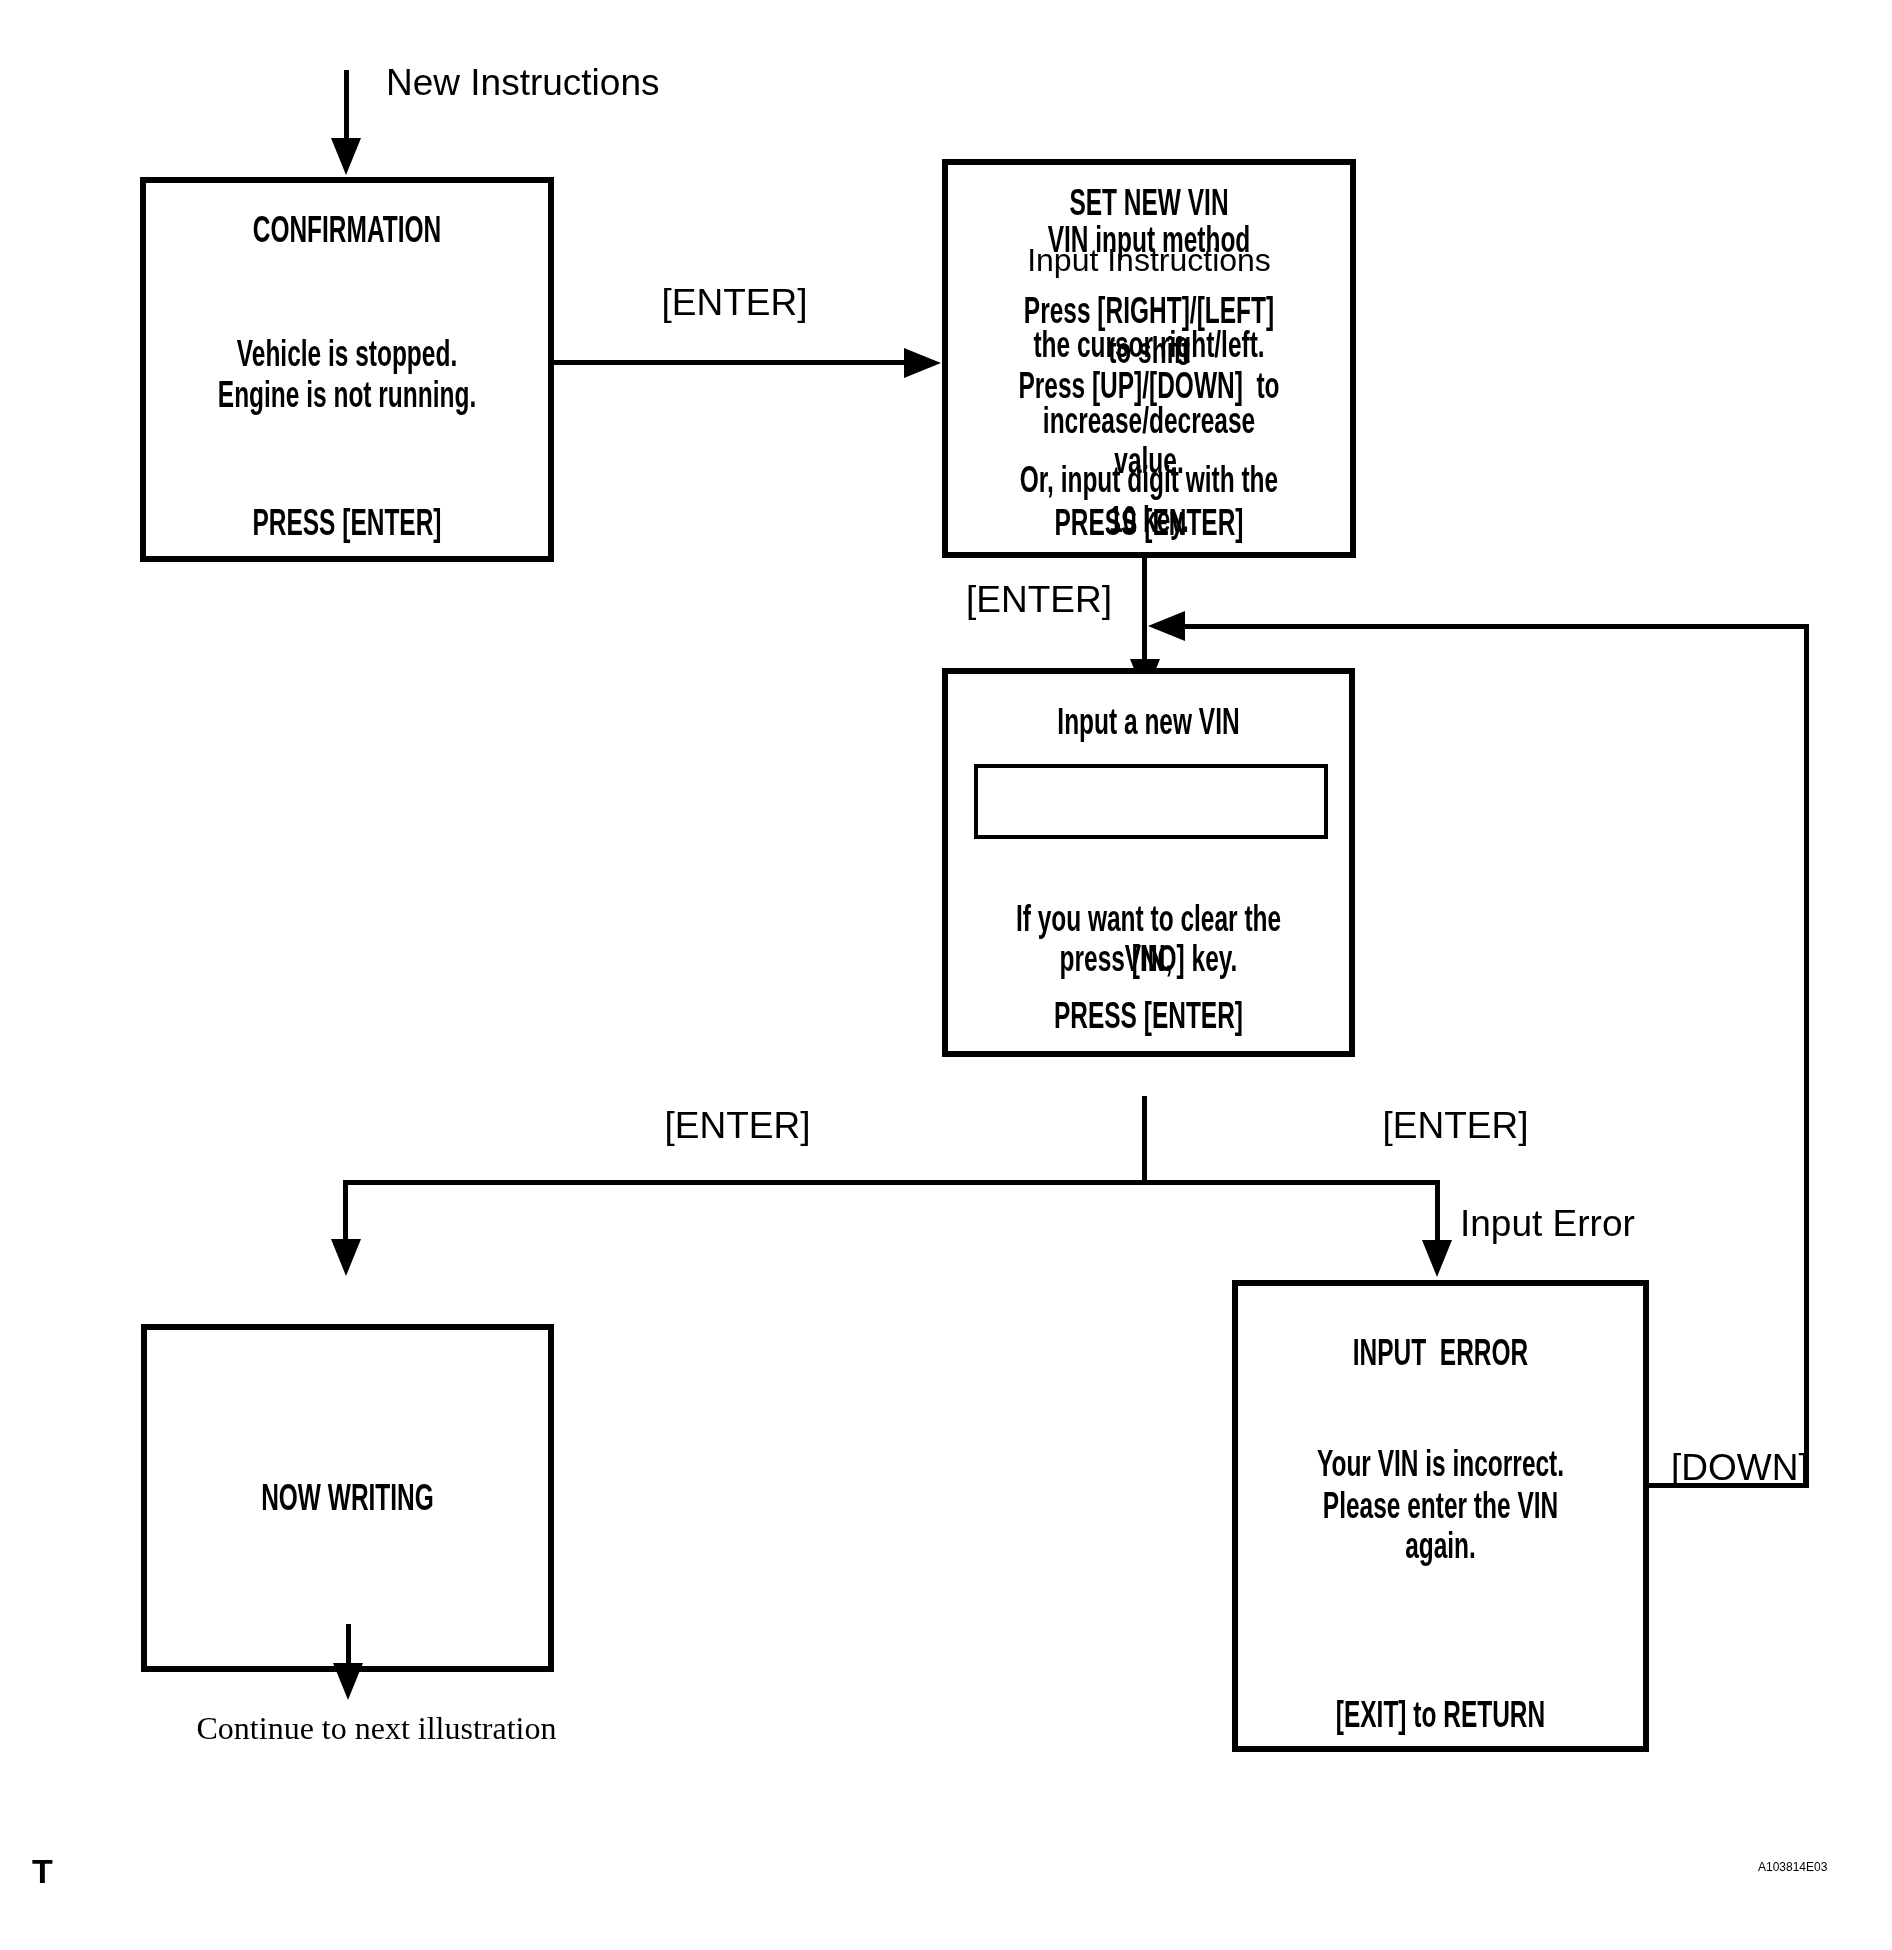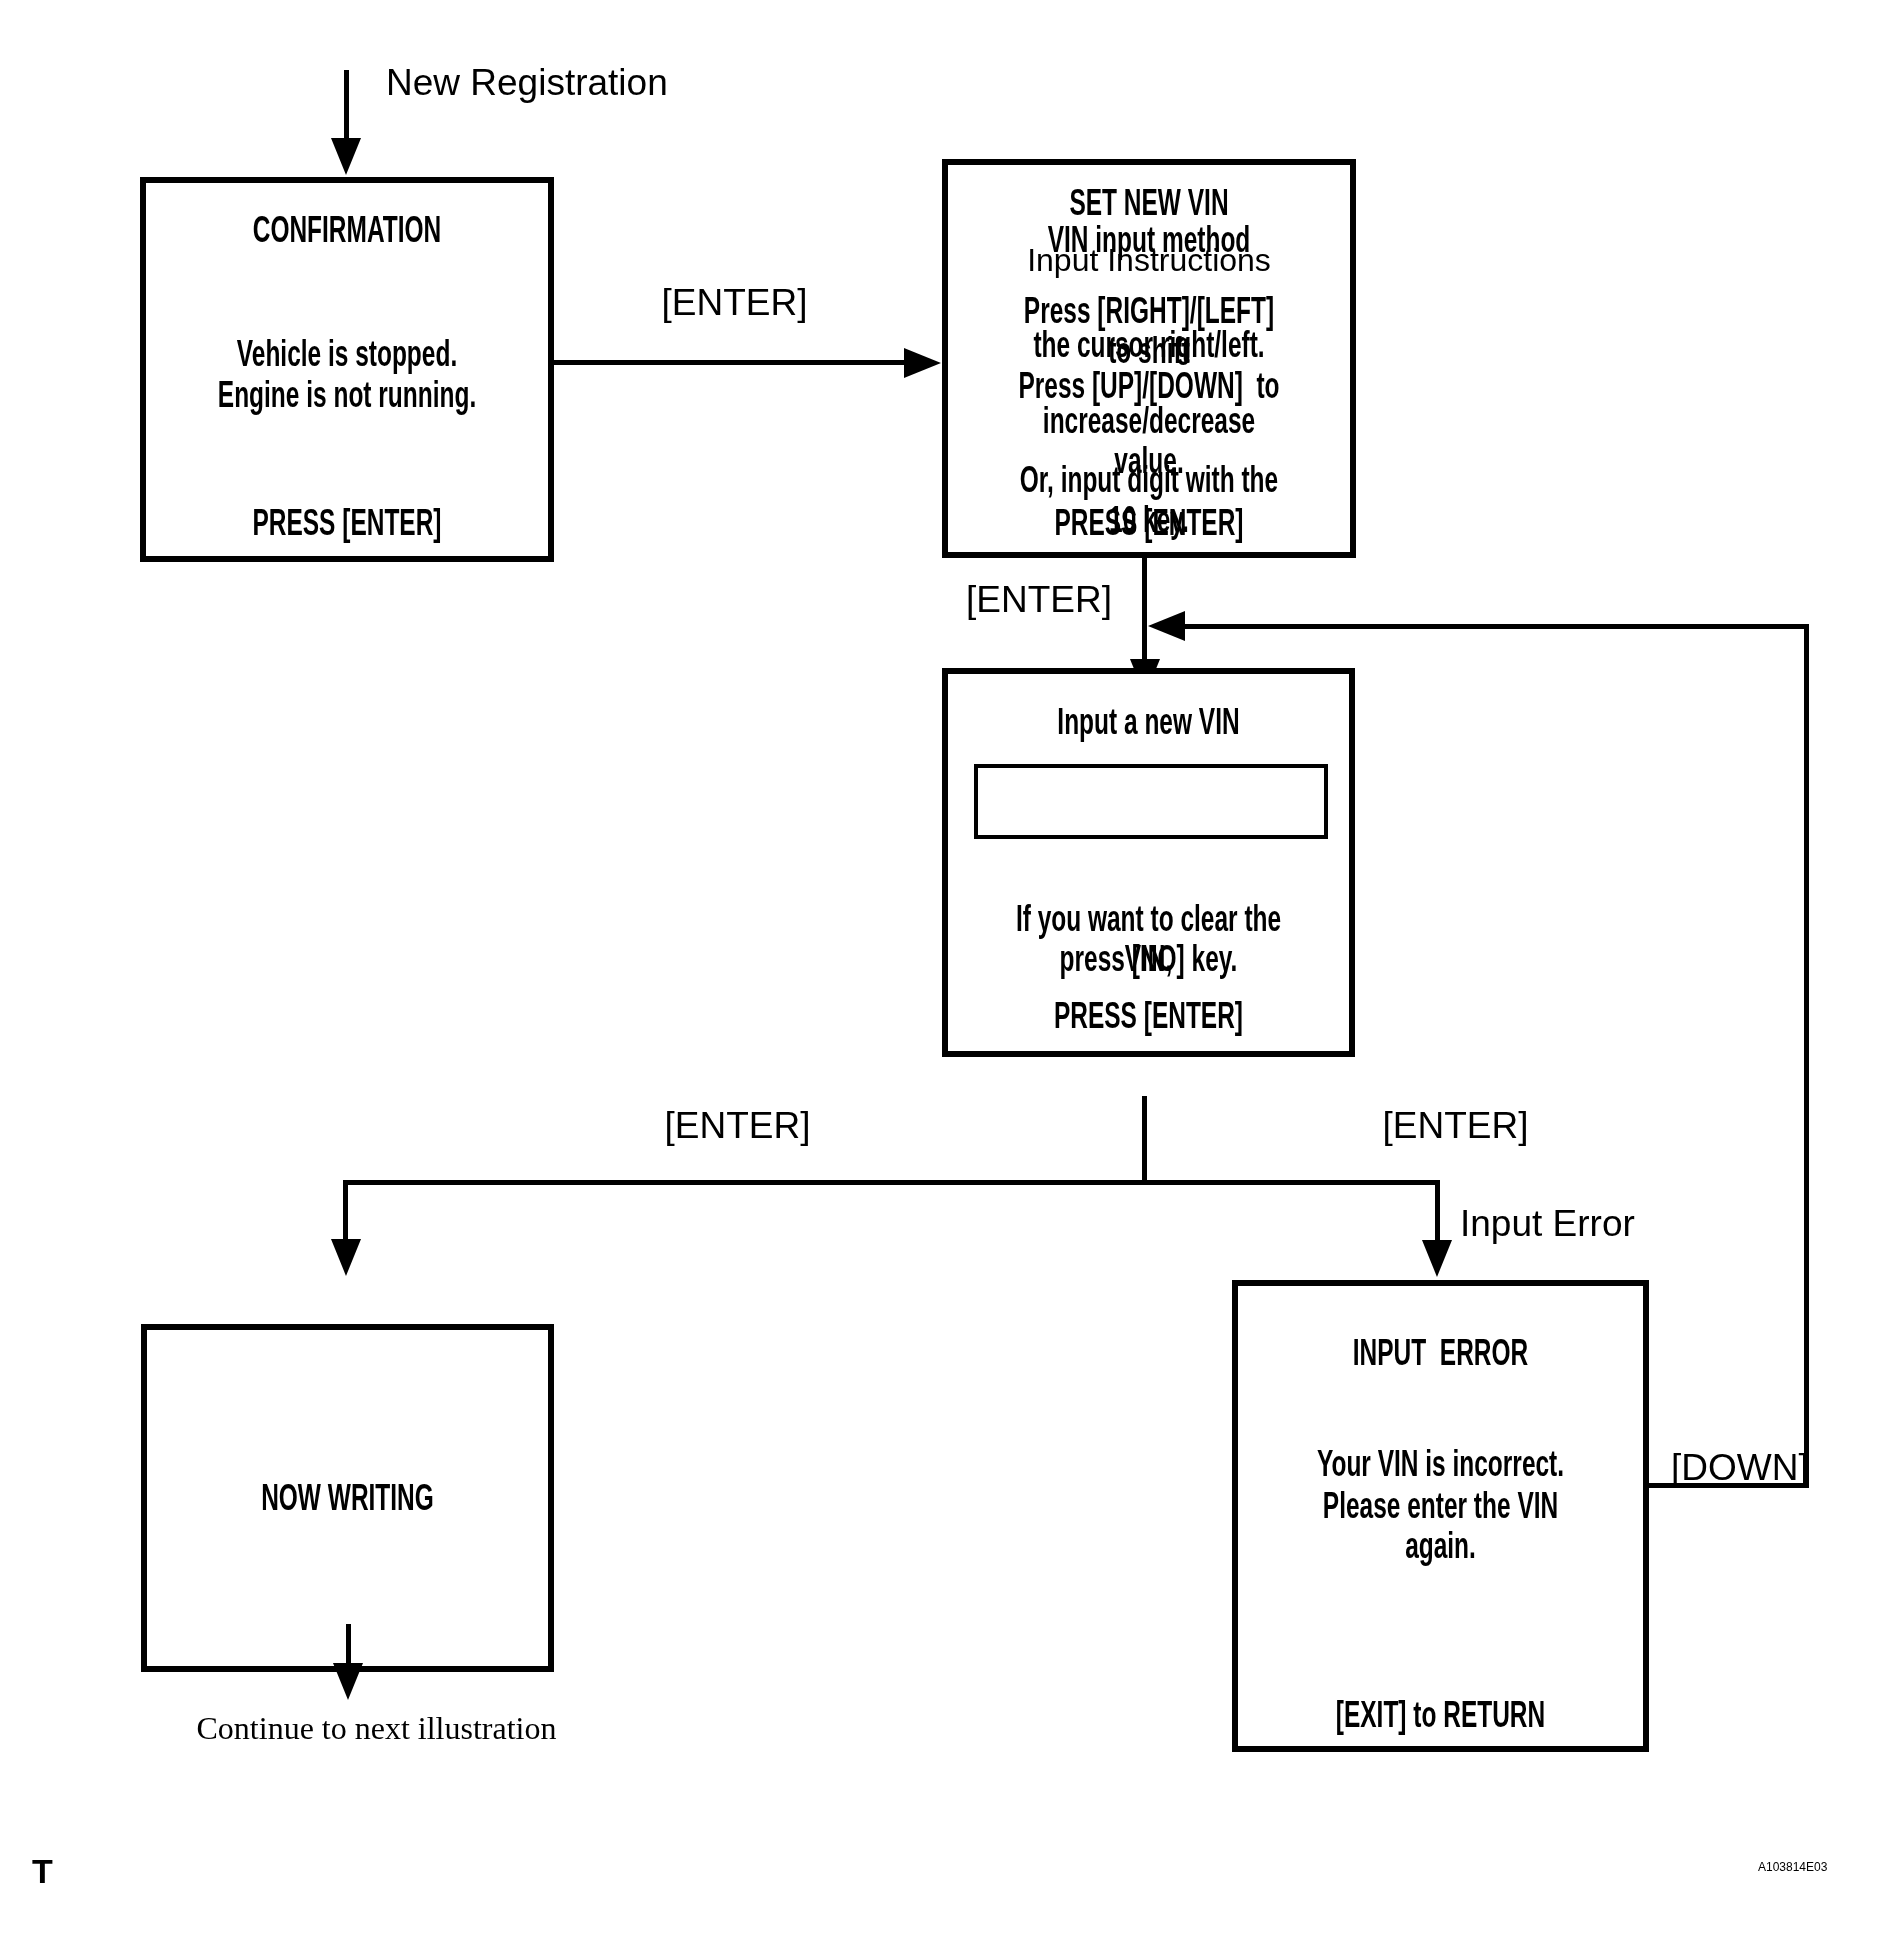--- a/index.html
+++ b/index.html
@@ -51,21 +51,21 @@
   }
   .center-flex{display:flex;align-items:center;justify-content:center;}
 </style>
 </head>
 <body>
 
 <div id="canvas">
 
   <div class="line" style="left:344px;top:70px;width:5.3px;height:71px;"></div>
   <div class="ah ah-down" style="left:331px;top:138px;"></div>
-  <div class="txt label" style="left:386px;top:62px;">New Registration</div>
+  <div class="txt label" style="left:386px;top:62px;">New Instructions</div>
 
   <div class="box" style="left:140px;top:177px;width:414px;height:385px;text-decoration:underline;">
     <div class="txt bx" style="top:27px;">CONFIRMATION</div>
     <div class="txt bx" style="top:151px;">Vehicle is stopped.</div>
     <div class="txt bx" style="top:192px;">Engine is not running.</div>
     <div class="txt bx" style="bottom:12.5px;">PRESS [ENTER]</div>
   </div>
 
   <div class="line" style="left:554px;top:360px;width:352px;height:5.3px;"></div>
   <div class="ah ah-right" style="left:904px;top:348px;"></div>

